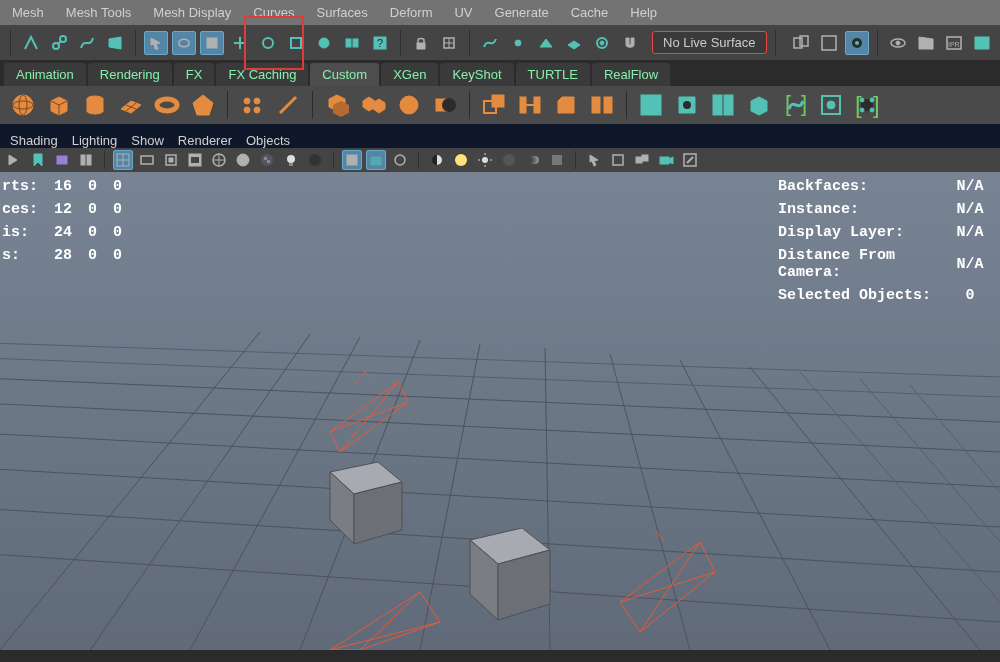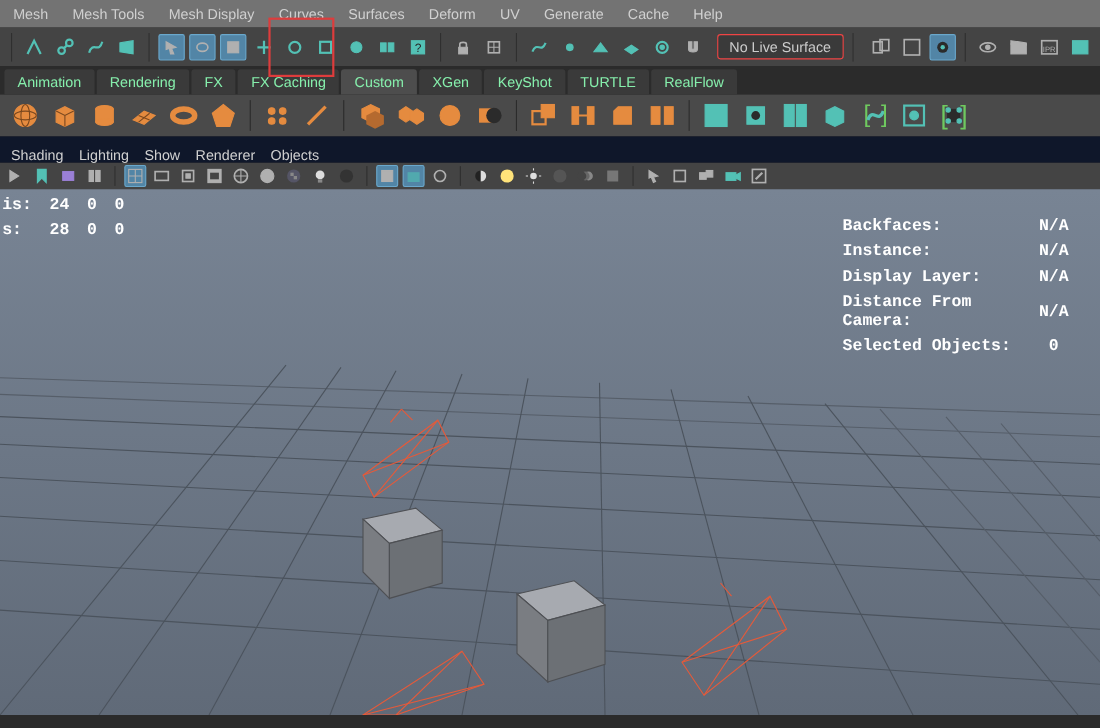--- a/index.html
+++ b/index.html
@@ -153,27 +153,26 @@
     left: 0;
     top: 2px;
     font-family: "Courier New", monospace;
     font-size: 15px;
     font-weight: bold;
     color: #fff;
   }
   .hud-left table td { padding: 2px 14px 2px 0; }
   .hud-right {
     position: absolute;
-    right: 20px;
+    right: 8px;
     top: 2px;
     font-family: "Courier New", monospace;
     font-size: 15px;
     font-weight: bold;
     color: #fff;
-    margin-top: 19px;
   }
   .hud-right table td { padding: 2px 0 2px 0; }
   .hud-right table td:first-child { width: 170px; }
   .hud-right table td:last-child { text-align: center; width: 40px; }
   
   .scene-svg {
     position: absolute;
     left: 0; top: 0;
     width: 1000px;
     height: 478px;
@@ -706,20 +705,32 @@
         <line class="ic-gray" x1="5" y1="11" x2="11" y2="5" stroke-width="2"></line>
       </svg>
     </div>
 </div>
 
 <div class="viewport">
 
   <div class="hud-left">
     <table>
       <tbody>
+          <tr>
+            <td>rts:</td>
+            <td>16</td>
+            <td>0</td>
+            <td>0</td>
+          </tr>
+      <tr>
+            <td>ces:</td>
+            <td>12</td>
+            <td>0</td>
+            <td>0</td>
+          </tr>
       <tr>
             <td>is:</td>
             <td>24</td>
             <td>0</td>
             <td>0</td>
           </tr>
       <tr>
             <td>s:</td>
             <td>28</td>
             <td>0</td>

